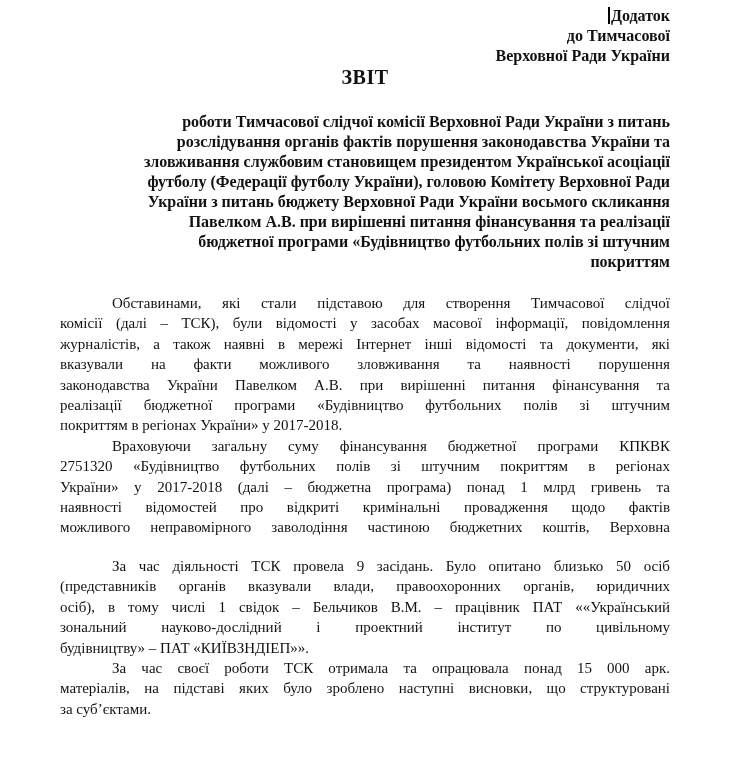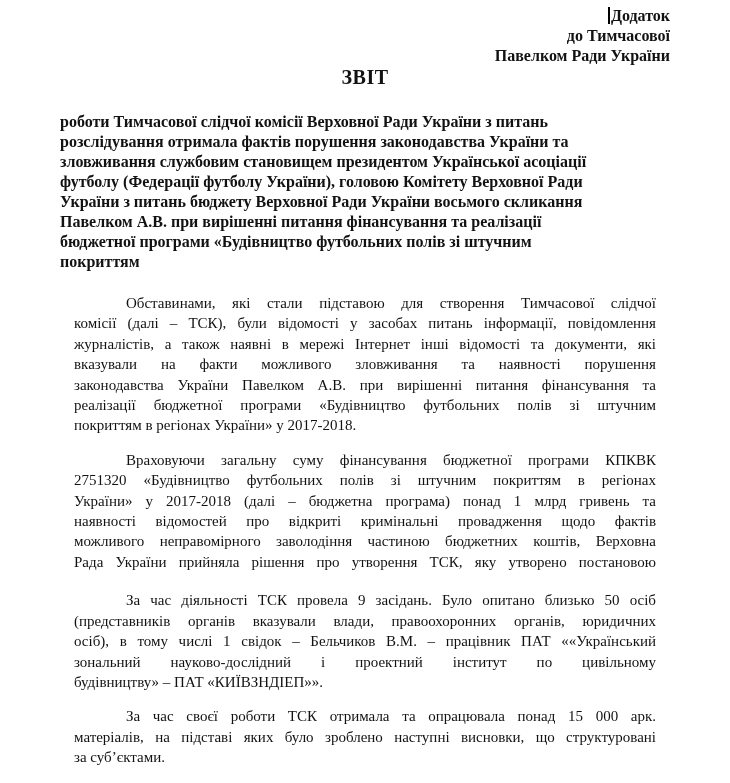--- a/index.html
+++ b/index.html
@@ -37,79 +37,78 @@
     margin-right: 1px;
   }
   .doc-title {
     text-align: center;
     font-weight: bold;
     font-size: 20px;
     letter-spacing: 0.5px;
   }
   .doc-subtitle {
     margin-top: 23px;
-    text-align: left;
+    text-align: right;
     font-weight: bold;
     font-size: 16px;
     line-height: 20px;
   }
   .doc-body {
     margin-top: 21px;
     font-size: 15px;
     line-height: 20.4px;
   }
-  .para { margin: 14px; }
+  .para { margin: 0; }
   .para.gap { margin-top: 18px; }
   .line {
     text-align: justify;
     text-align-last: justify;
   }
   .line.first { text-indent: 52px; }
   .line.last {
     text-align: justify;
     text-align-last: auto;
   }
 </style>
 </head>
 <body>
 
 <div class="page">
   <div class="doc-header" id="doc-header">
       <div class="hline"><span class="cursor"></span>Додаток</div>
       <div class="hline">до Тимчасової</div>
-      <div class="hline">Павелком Ради України</div>
+      <div class="hline">Верховної Ради України</div>
     </div>
   <div class="doc-title">ЗВІТ</div>
   <div class="doc-subtitle" id="doc-subtitle">
       <div class="sline">роботи Тимчасової слідчої комісії Верховної Ради України з питань</div>
-      <div class="sline">розслідування отримала фактів порушення законодавства України та</div>
+      <div class="sline">розслідування органів фактів порушення законодавства України та</div>
       <div class="sline">зловживання службовим становищем президентом Української асоціації</div>
       <div class="sline">футболу (Федерації футболу України), головою Комітету Верховної Ради</div>
       <div class="sline">України з питань бюджету Верховної Ради України восьмого скликання</div>
       <div class="sline">Павелком А.В. при вирішенні питання фінансування та реалізації</div>
       <div class="sline">бюджетної програми «Будівництво футбольних полів зі штучним</div>
       <div class="sline">покриттям</div>
     </div>
   <div class="doc-body" id="doc-body">
       <div class="para">
         <div class="line first">Обставинами, які стали підставою для створення Тимчасової слідчої</div>
-        <div class="line">комісії (далі – ТСК), були відомості у засобах питань інформації, повідомлення</div>
+        <div class="line">комісії (далі – ТСК), були відомості у засобах масової інформації, повідомлення</div>
         <div class="line">журналістів, а також наявні в мережі Інтернет інші відомості та документи, які</div>
         <div class="line">вказували на факти можливого зловживання та наявності порушення</div>
         <div class="line">законодавства України Павелком А.В. при вирішенні питання фінансування та</div>
         <div class="line">реалізації бюджетної програми «Будівництво футбольних полів зі штучним</div>
         <div class="line last">покриттям в регіонах України» у 2017-2018.</div>
       </div>
       <div class="para">
         <div class="line first">Враховуючи загальну суму фінансування бюджетної програми КПКВК</div>
         <div class="line">2751320 «Будівництво футбольних полів зі штучним покриттям в регіонах</div>
         <div class="line">України» у 2017-2018 (далі – бюджетна програма) понад 1 млрд гривень та</div>
         <div class="line">наявності відомостей про відкриті кримінальні провадження щодо фактів</div>
         <div class="line">можливого неправомірного заволодіння частиною бюджетних коштів, Верховна</div>
-        <div class="line">Рада України прийняла рішення про утворення ТСК, яку утворено постановою</div>
       </div>
       <div class="para gap">
         <div class="line first">За час діяльності ТСК провела 9 засідань. Було опитано близько 50 осіб</div>
         <div class="line">(представників органів вказували влади, правоохоронних органів, юридичних</div>
         <div class="line">осіб), в тому числі 1 свідок – Бельчиков В.М. – працівник ПАТ ««Український</div>
         <div class="line">зональний науково-дослідний і проектний інститут по цивільному</div>
         <div class="line last">будівництву» – ПАТ «КИЇВЗНДІЕП»».</div>
       </div>
       <div class="para">
         <div class="line first">За час своєї роботи ТСК отримала та опрацювала понад 15 000 арк.</div>

